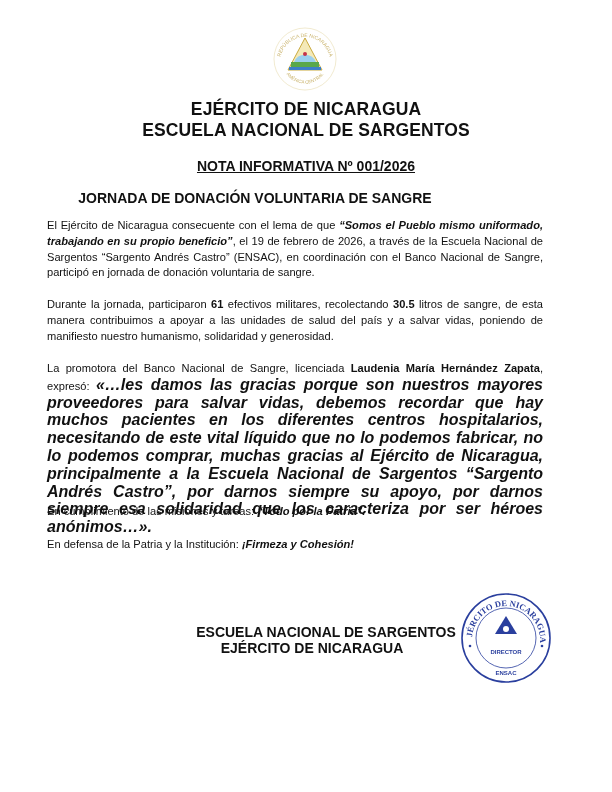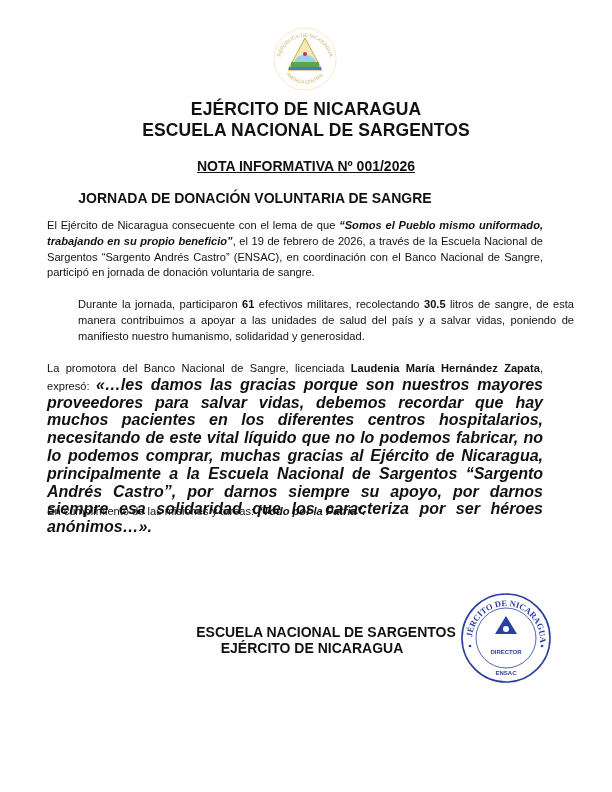--- a/index.html
+++ b/index.html
@@ -15,21 +15,21 @@
           font-weight: bold; font-size: 14px; }
   .nota span { text-decoration: underline; }
   .title { position: absolute; left: 0; width: 510px; top: 190px; text-align: center;
            font-weight: bold; font-size: 14px; }
   .para { position: absolute; left: 47px; width: 496px; font-size: 11.1px; line-height: 15.8px;
           text-align: justify; }
   .bi { font-weight: bold; font-style: italic; }
   .b { font-weight: bold; }
   .quote { font-weight: bold; font-style: italic; font-size: 16px; line-height: 15.8px; }
   .p1 { top: 218px; }
-  .p2 { top: 297px; margin-left: 31px; }
+  .p2 { top: 297px; }
   .p3 { top: 361px; }
   .p4 { top: 504px; }
   .p5 { top: 537px; }
   .p6 { top: 569px; }
   .sign { position: absolute; left: 170px; width: 300px; text-align: center;
           font-weight: bold; font-size: 14px; }
   .sign.l1 { left: 176px; top: 624px; }
   .sign.l2 { left: 162px; top: 640px; }
   .stamp { position: absolute; left: 460px; top: 592px; width: 92px; height: 92px; }
 </style>
@@ -65,20 +65,21 @@
   <div class="title">JORNADA DE DONACIÓN VOLUNTARIA DE SANGRE</div>
 
   <div class="para p1"><span>El Ejército de Nicaragua consecuente con el lema de que </span><span class="bi">“Somos el Pueblo mismo uniformado, trabajando en su propio beneficio”</span><span>, el 19 de febrero de 2026, a través de la Escuela Nacional de Sargentos “Sargento Andrés Castro” (ENSAC), en coordinación con el Banco Nacional de Sangre, participó en jornada de donación voluntaria de sangre.</span></div>
 
   <div class="para p2"><span>Durante la jornada, participaron </span><span class="b">61</span><span> efectivos militares, recolectando </span><span class="b">30.5</span><span> litros de sangre, de esta manera contribuimos a apoyar a las unidades de salud del país y a salvar vidas, poniendo de manifiesto nuestro humanismo, solidaridad y generosidad.</span></div>
 
   <div class="para p3"><span>La promotora del Banco Nacional de Sangre, licenciada </span><span class="b">Laudenia María Hernández Zapata</span><span>, expresó: </span><span class="quote">«…les damos las gracias porque son nuestros mayores proveedores para salvar vidas, debemos recordar que hay muchos pacientes en los diferentes centros hospitalarios, necesitando de este vital líquido que no lo podemos fabricar, no lo podemos comprar, muchas gracias al Ejército de Nicaragua, principalmente a la Escuela Nacional de Sargentos “Sargento Andrés Castro”, por darnos siempre su apoyo, por darnos siempre esa solidaridad que los caracteriza por ser héroes anónimos…».</span></div>
 
   <div class="para p4"><span>En cumplimiento de las misiones y tareas: </span><span class="bi">“Todo por la Patria”.</span></div>
 
+  <div class="para p5"><span>En defensa de la Patria y la Institución: </span><span class="bi">¡Firmeza y Cohesión!</span></div>
 
 
   <div class="sign l1">ESCUELA NACIONAL DE SARGENTOS</div>
   <div class="sign l2">EJÉRCITO DE NICARAGUA</div>
 
   <svg class="stamp" viewBox="0 0 92 92">
     <defs>
       <path id="stArc" d="M 12 48 A 34 34 0 0 1 80 48"></path>
     </defs>
     <circle cx="46" cy="46" r="44" fill="none" stroke="#2a3f9e" stroke-width="1.6"></circle>

